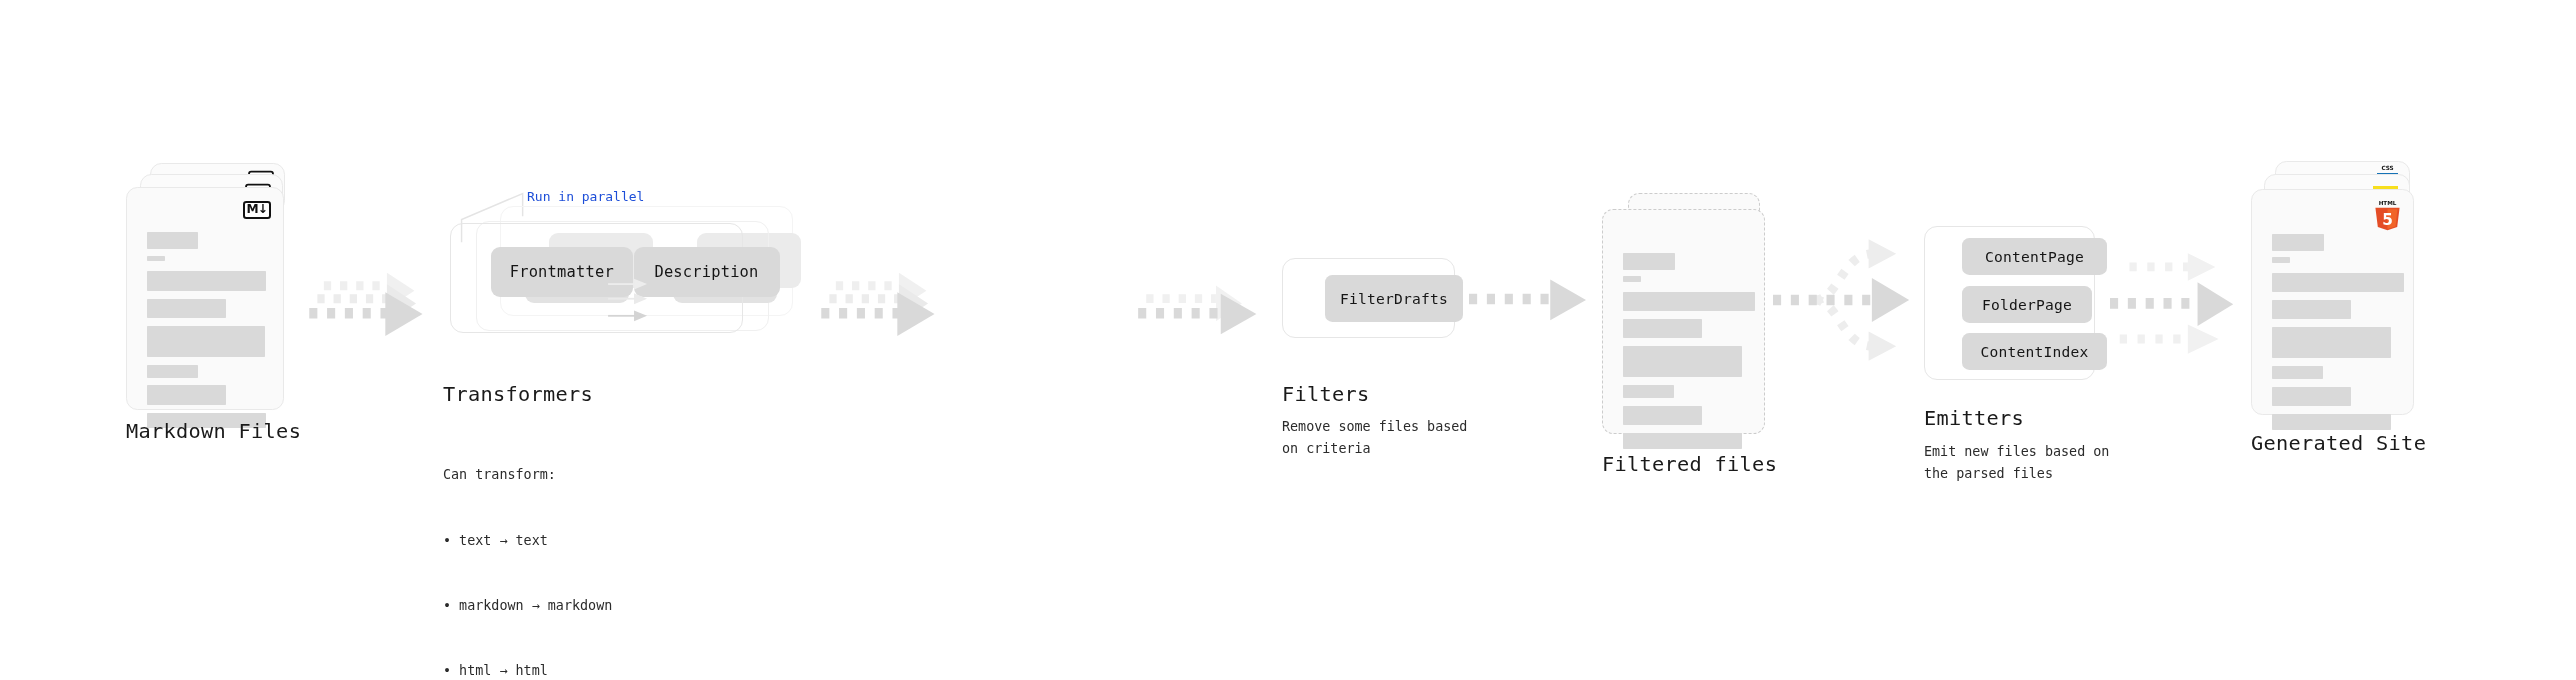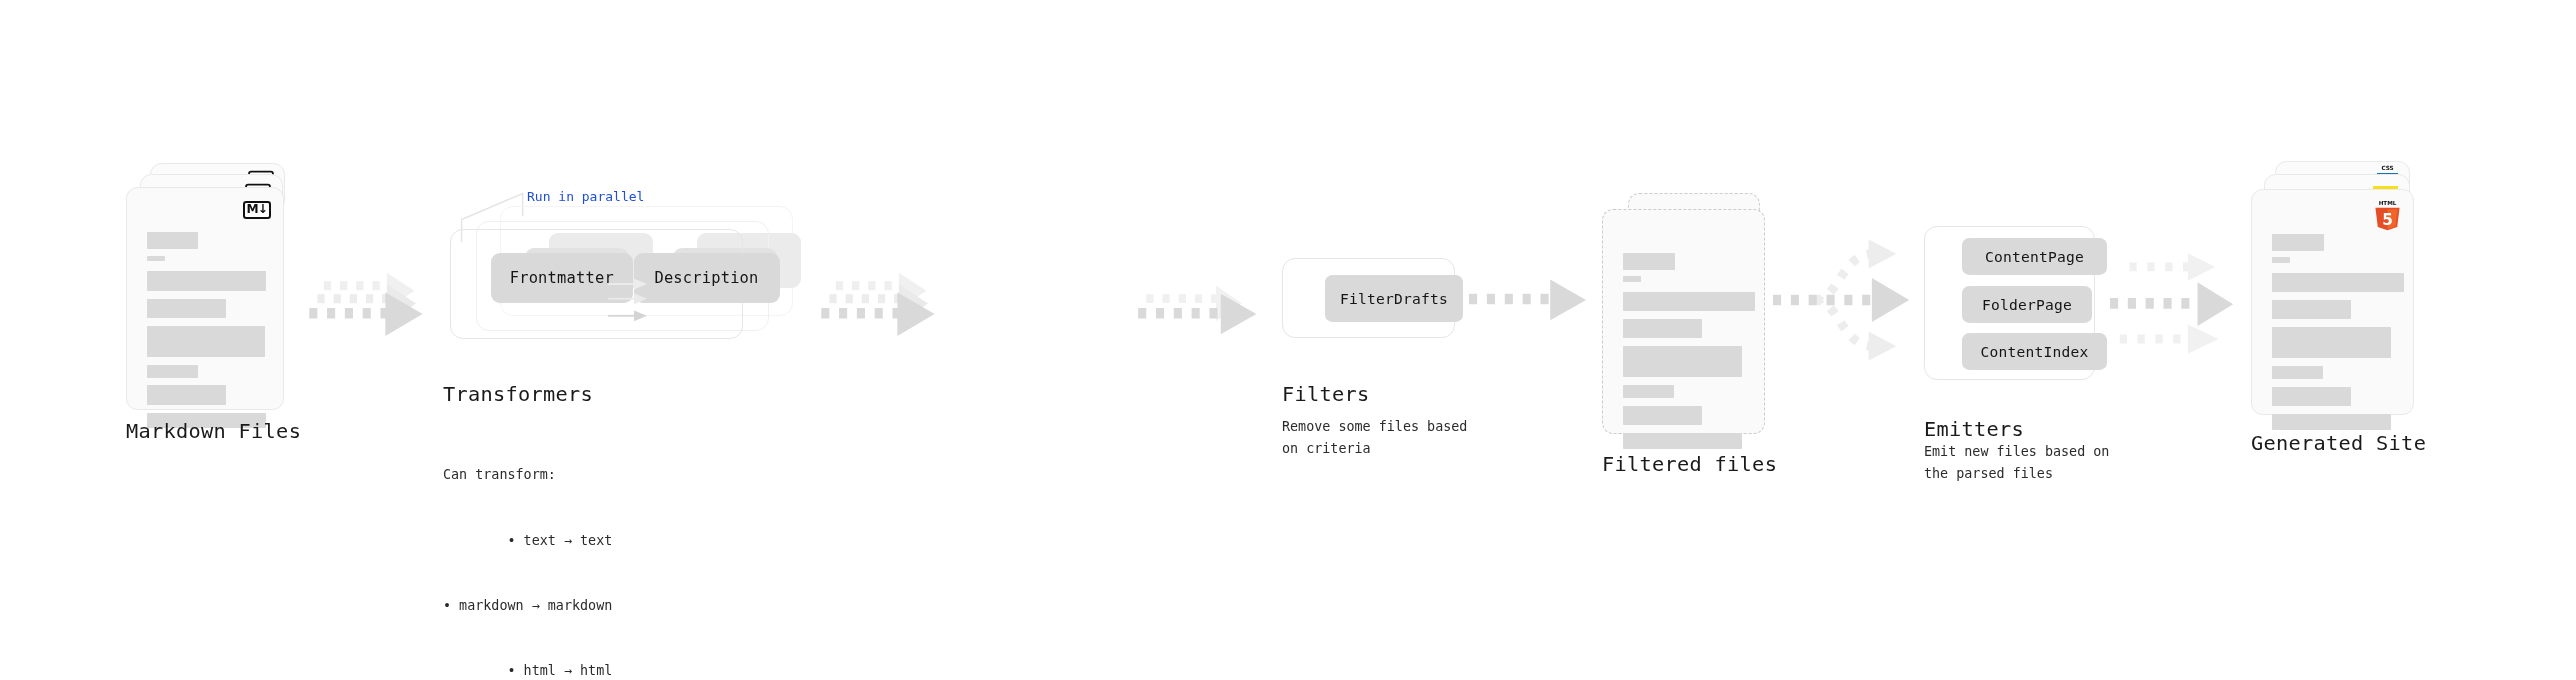--- a/index.html
+++ b/index.html
@@ -64,21 +64,21 @@
     white-space:nowrap;
     letter-spacing:0.3px;
   }
   .subtitle{
     position:absolute;
     font-size:13.4px;
     line-height:1.62;
     color:#2b2b2b;
     white-space:pre;
   }
-  .subtitle .li{padding-left:11.4px;text-indent:-11.4px;text-align:right;}
+  .subtitle .li{padding-left:11.4px;text-indent:-11.4px;}
 
   
   .group{
     position:absolute;box-sizing:border-box;
     border:1.3px solid #e6e6e6;
     border-radius:13px;
     background:transparent;
   }
   .group.ghost2{border-color:#f0f0f0;}
   .group.ghost1{border-color:#f4f4f4;}
@@ -171,21 +171,21 @@
     <div class="group ghost1" style="left:57px;top:18.7px;width:293px;height:110px;">
       <div class="chip g1" style="left:24.4px;top:26px;width:104px;height:55px;"></div>
       <div class="chip g1" style="left:172px;top:26px;width:104px;height:55px;"></div>
     </div>
 
     <div class="group ghost2" style="left:32.5px;top:34px;width:293px;height:110px;">
       <div class="chip g2" style="left:24.4px;top:26px;width:104px;height:55px;"></div>
       <div class="chip g2" style="left:172px;top:26px;width:104px;height:55px;"></div>
     </div>
 
-    <div class="group" style="left:6.5px;top:42px;width:293px;height:110px;text-align:right;">
+    <div class="group" style="left:6.5px;top:36px;width:293px;height:110px;text-align:right;">
       <div class="chip" style="left:16.3px;top:23px;width:142px;height:50px;">Frontmatter</div>
       <div class="chip" style="left:159px;top:23px;width:146px;height:50px;">Description</div>
     </div>
 
     <div class="miniarrow" style="left:165px;top:93px;">
       <svg width="49" height="57" viewBox="0 0 60 70">
         <g stroke="#ededed" stroke-width="2.2" fill="#ededed">
           <line x1="0" y1="5" x2="36" y2="5"></line>
           <polygon points="33,0 45,5 33,10"></polygon>
         </g>
@@ -289,21 +289,21 @@
       <polygon points="122,68 168,95 122,122" fill="#d9d9d9"></polygon>
     </svg>
   </div>
 
   <div class="node" style="left:1924px;top:226px;">
     <div class="group" style="left:0px;top:0px;width:171px;height:154px;">
       <div class="chip sm" style="left:13px;top:10.6px;width:145px;height:37px;">ContentPage</div>
       <div class="chip sm" style="left:13px;top:59px;width:130px;height:37px;">FolderPage</div>
       <div class="chip sm" style="left:13px;top:106px;width:145px;height:37px;">ContentIndex</div>
     </div>
-    <div class="title" style="left:0px;top:191px;">Emitters</div>
+    <div class="title" style="left:0px;top:180px;">Emitters</div>
     <div class="subtitle" style="left:0px;top:215px;">Emit new files based on
 the parsed files</div>
   </div>
 
   <div class="dotflow" style="left:2110px;top:240px;">
     <svg width="154" height="130" viewBox="0 0 190 160">
       <g stroke="#f0f0f0" stroke-width="11" stroke-dasharray="9 13">
           <line x1="24" y1="33" x2="100" y2="33"></line>
         </g>
       <polygon points="96,16 130,33 96,50" fill="#f1f1f1"></polygon>

